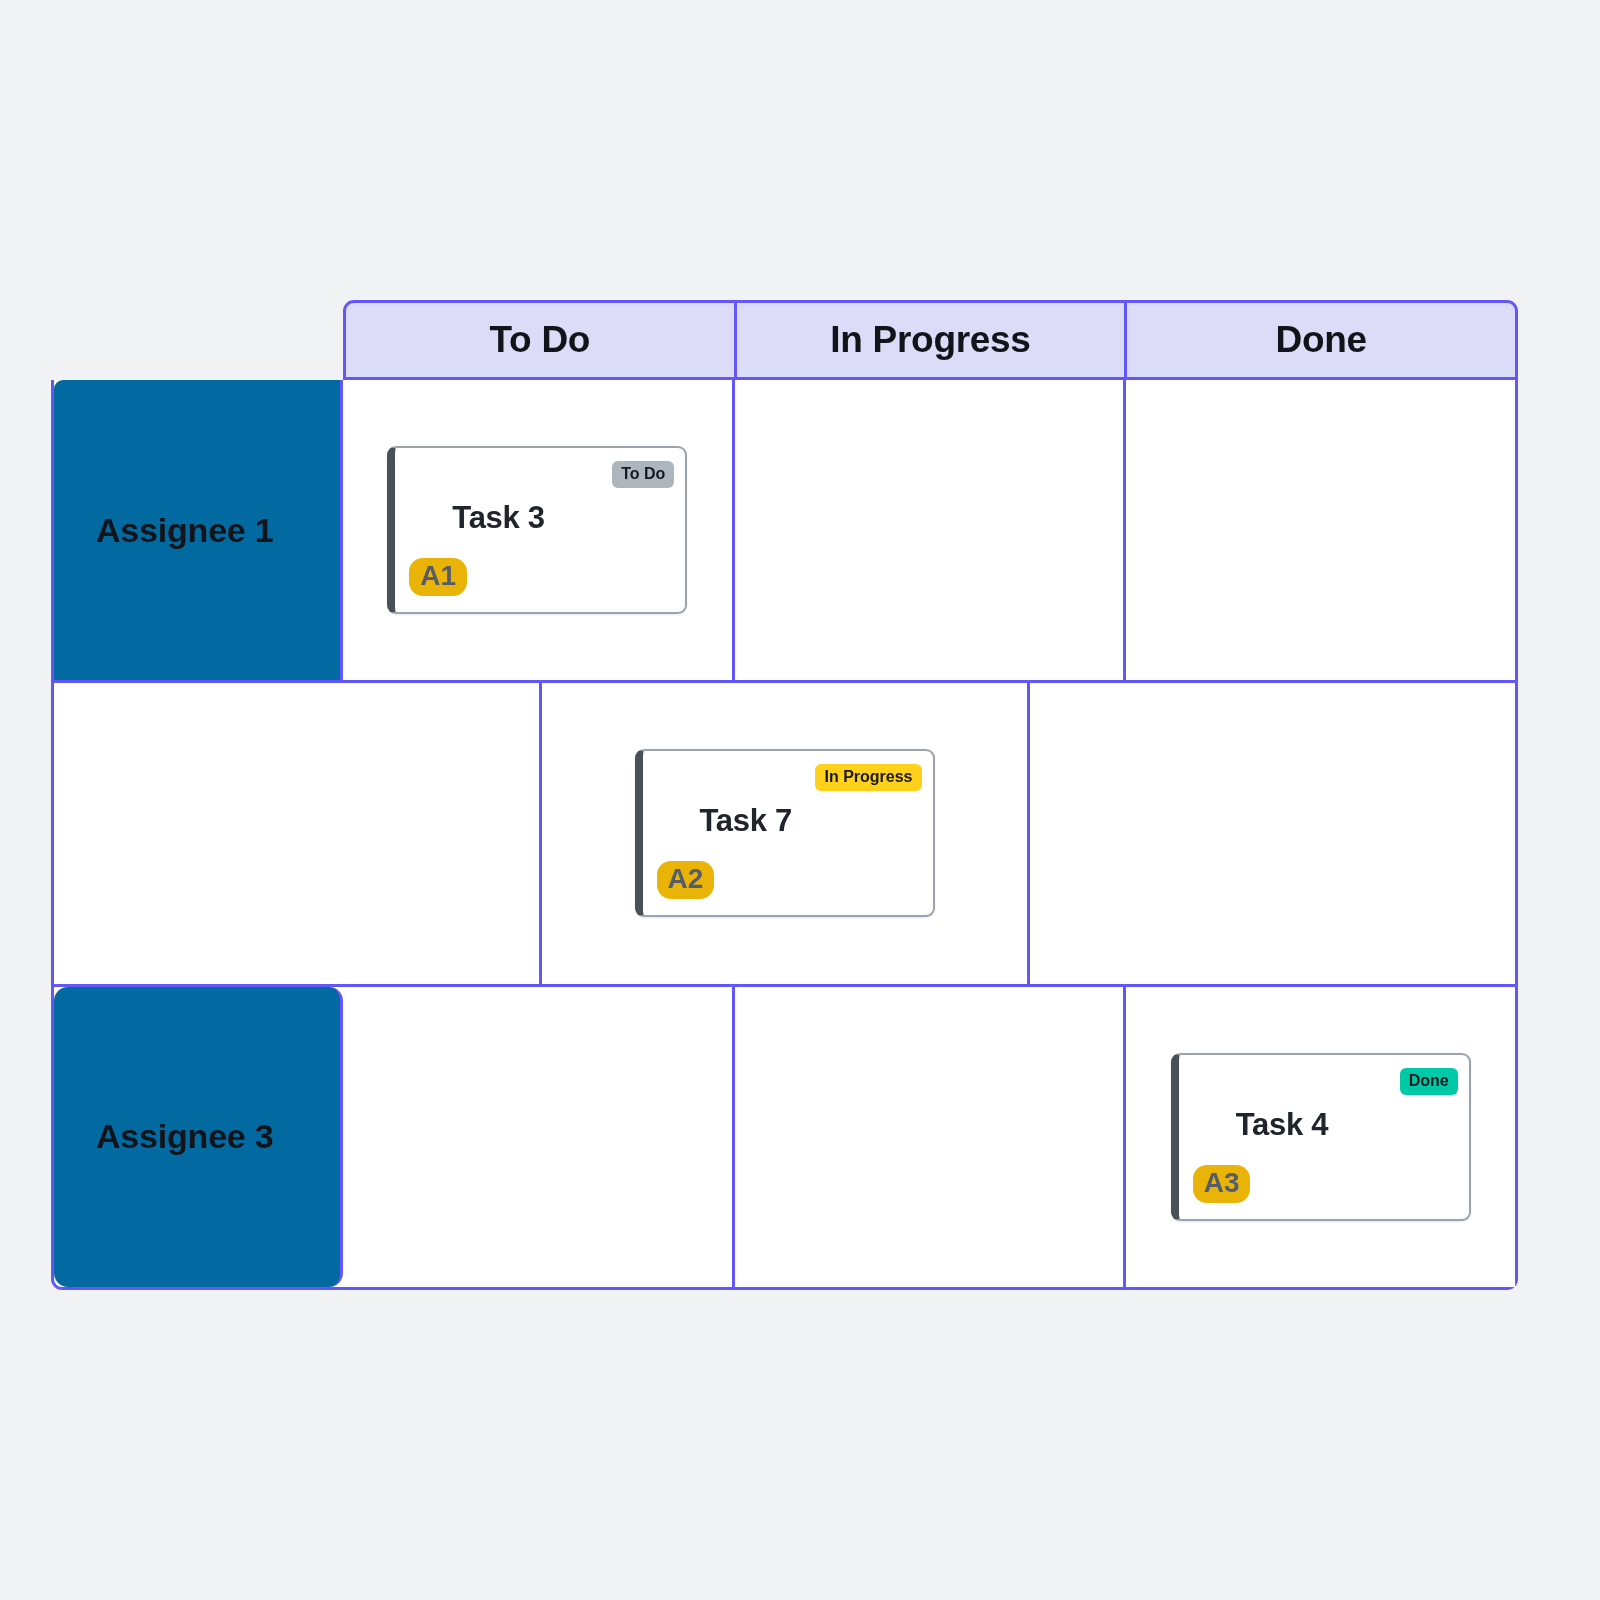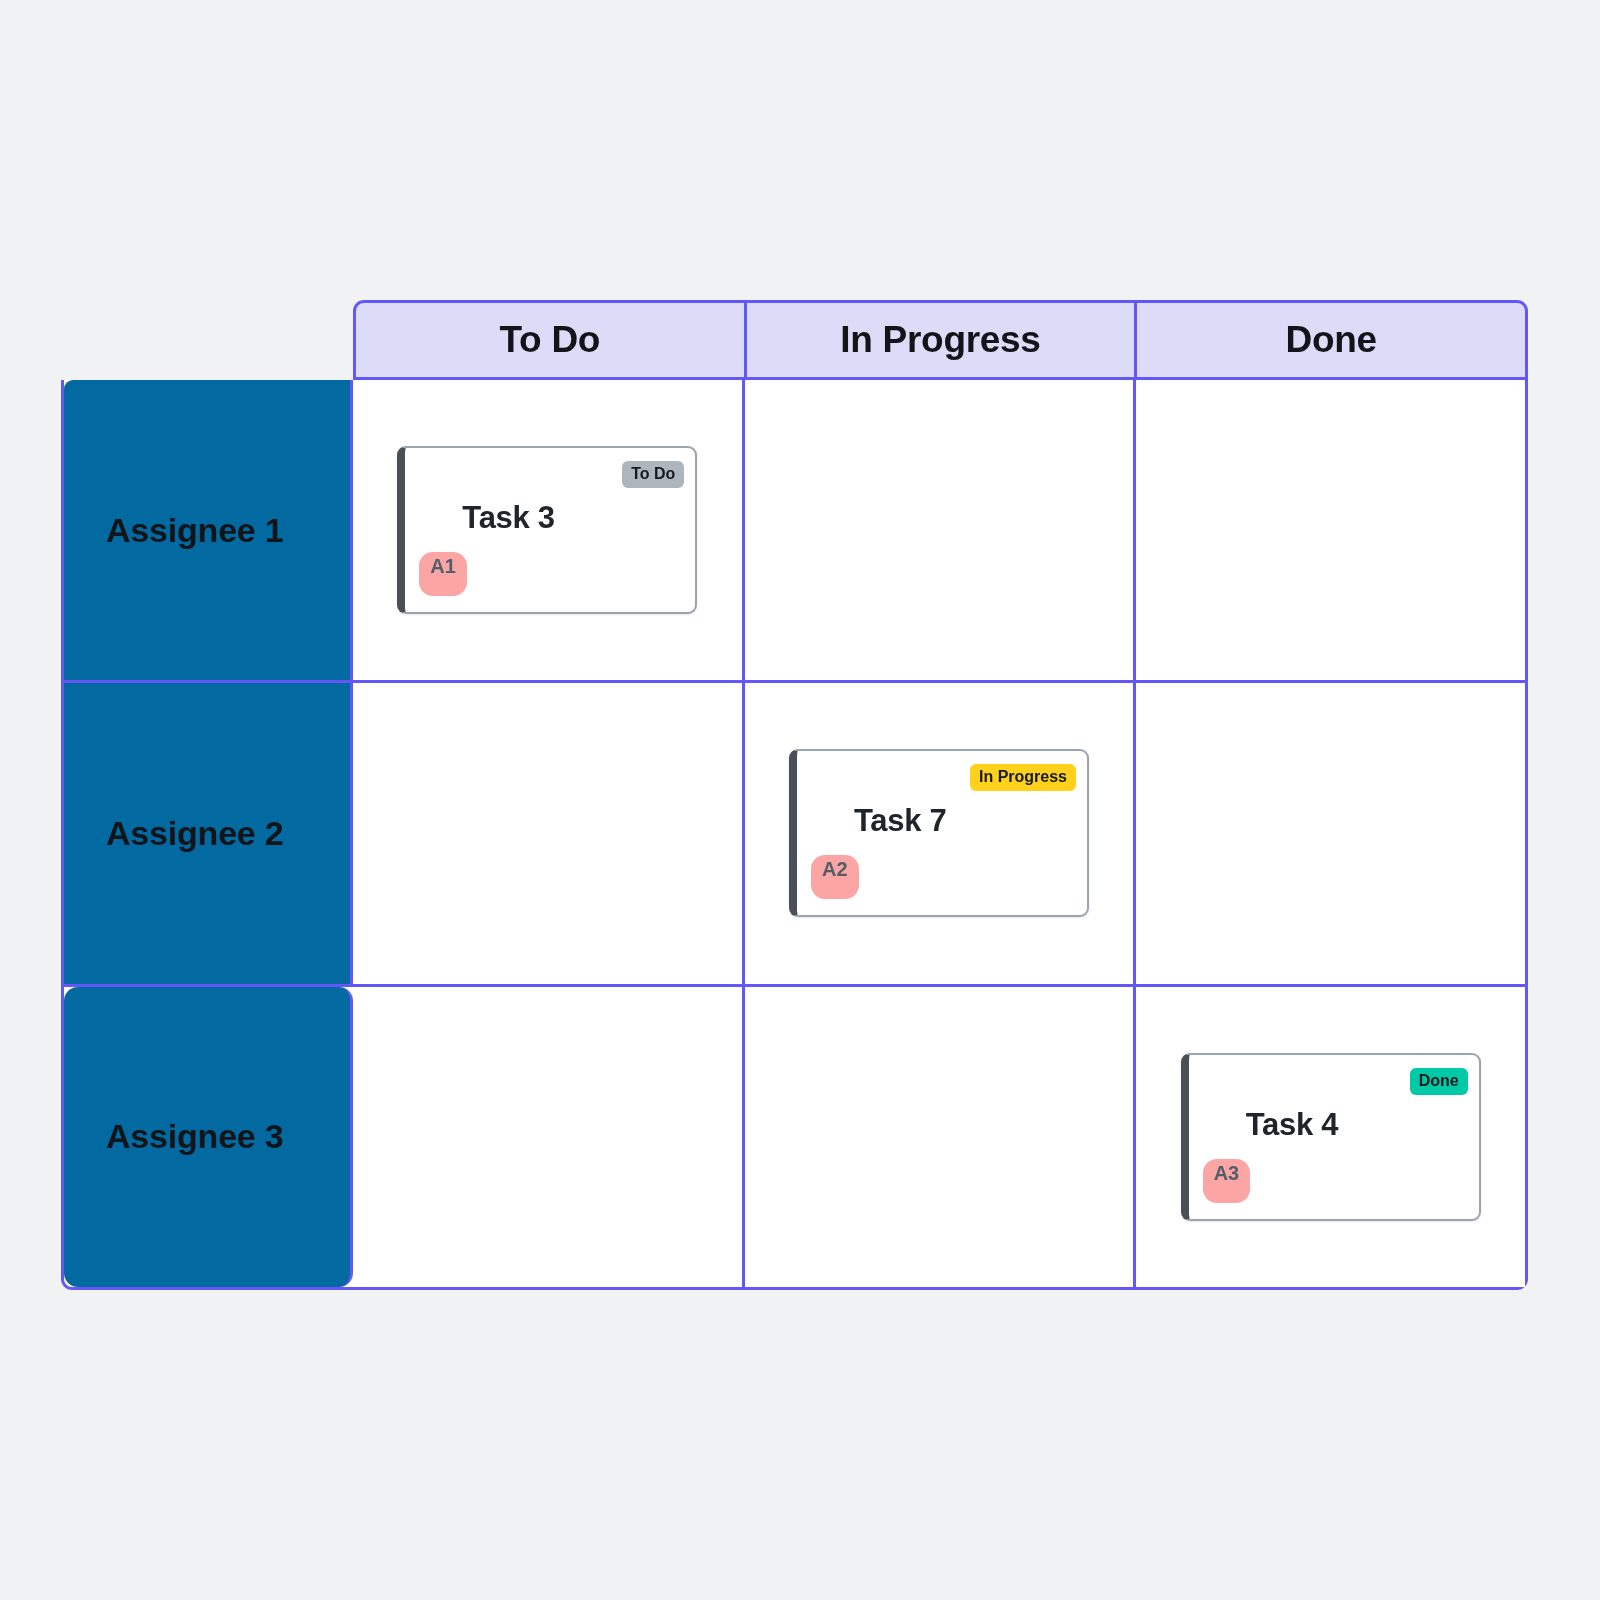--- a/index.html
+++ b/index.html
@@ -11,21 +11,21 @@
     height: 1600px;
     background: #f1f2f4;
     font-family: "Liberation Sans", sans-serif;
     overflow: hidden;
     position: relative;
   }
 
   
   #board {
     position: absolute;
-    left: 61px;
+    left: 51px;
     top: 300px;
     width: 1467px;
     height: 990px;
   }
 
   
   .header-strip {
     position: absolute;
     left: 292px;           
     top: 0;
@@ -150,26 +150,26 @@
     font-weight: bold;
     color: #20242b;
     letter-spacing: -0.3px;
     line-height: 1;
     margin-left: 39px;
   }
   .avatar-chip {
     position: absolute;
     left: 14px;
     bottom: 16px;
-    background: #fca5a5;
+    background: #eab308;
     color: #555d68;
-    font-size: 20px;
+    font-size: 28px;
     font-weight: bold;
     border-radius: 14px;
-    padding: 4px 11px 20px 11px;
+    padding: 4px 11px 6px 11px;
     line-height: 1;
   }
 </style>
 </head>
 <body>
 
 <div id="board">
 
   <div class="corner-cell"></div>
 
@@ -190,21 +190,20 @@
           <div class="task-title">Task 3</div>
           <div class="avatar-chip">A1</div>
         </div>
       </div>
 
       <div class="cell"></div>
       <div class="cell"></div>
     </div>
 
     <div class="board-row">
-      <div class="row-head">Assignee 2</div>
 
       <div class="cell"></div>
 
       <div class="cell">
         <div class="task-card">
           <div class="badge inprogress">In Progress</div>
           <div class="task-title">Task 7</div>
           <div class="avatar-chip">A2</div>
         </div>
       </div>

